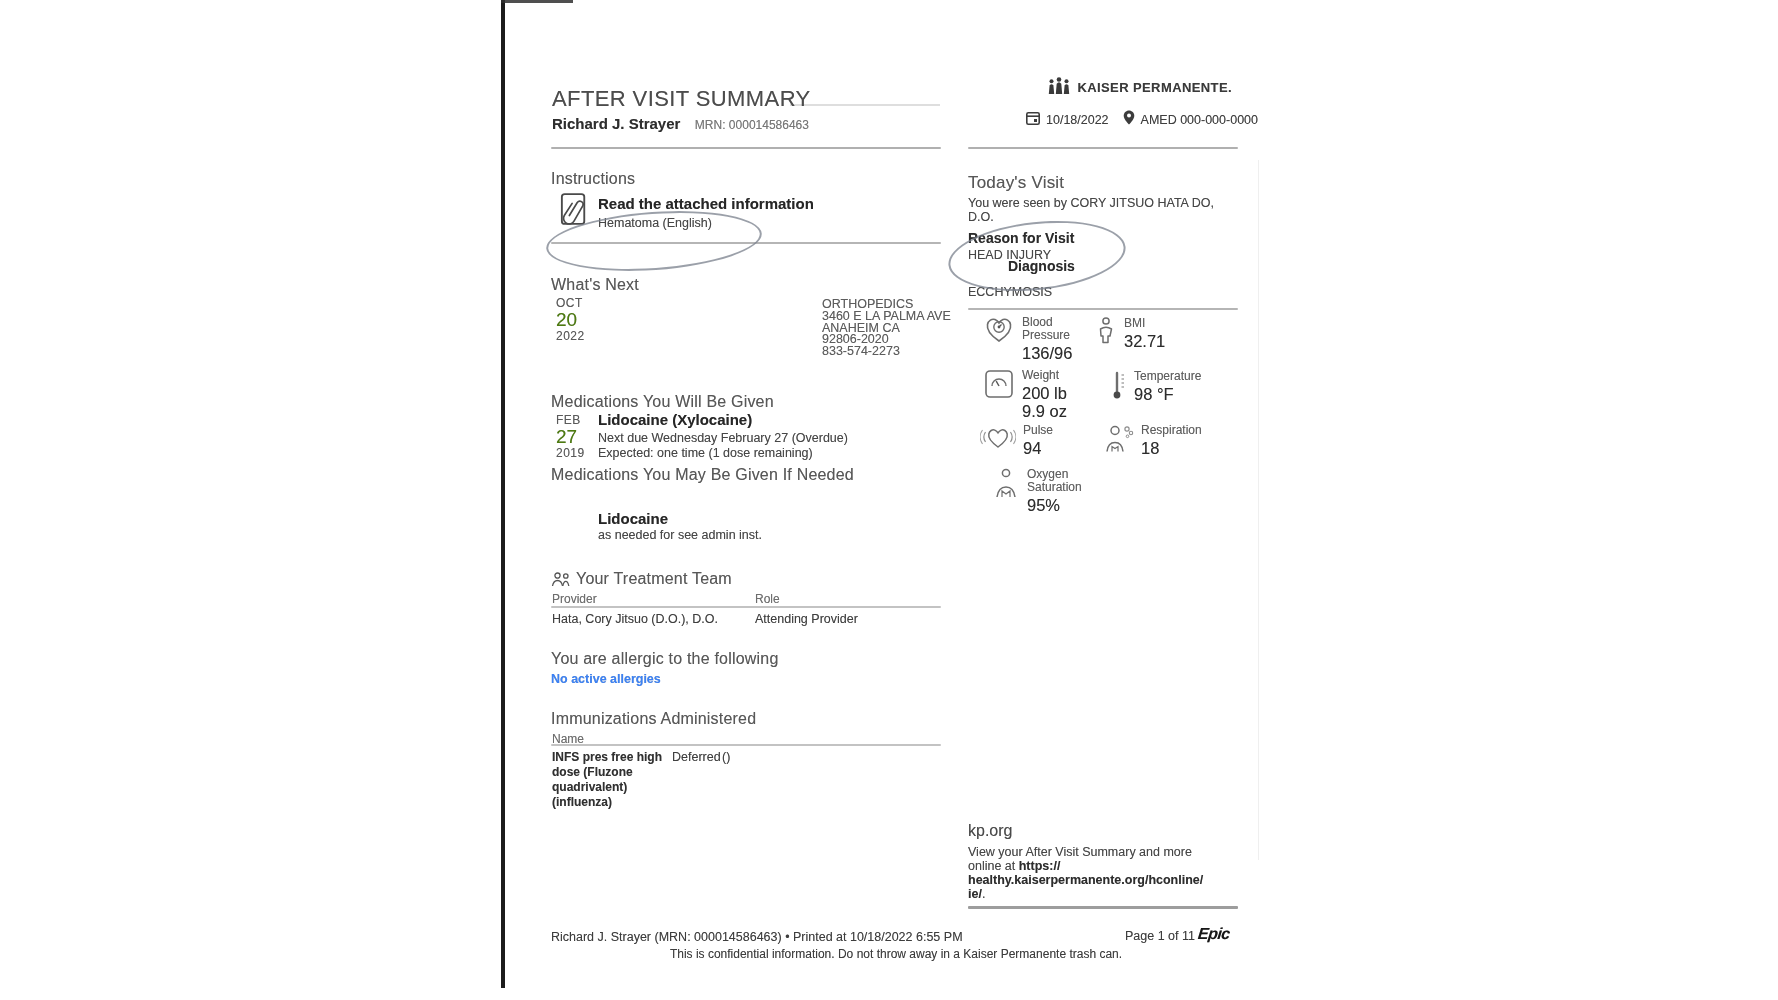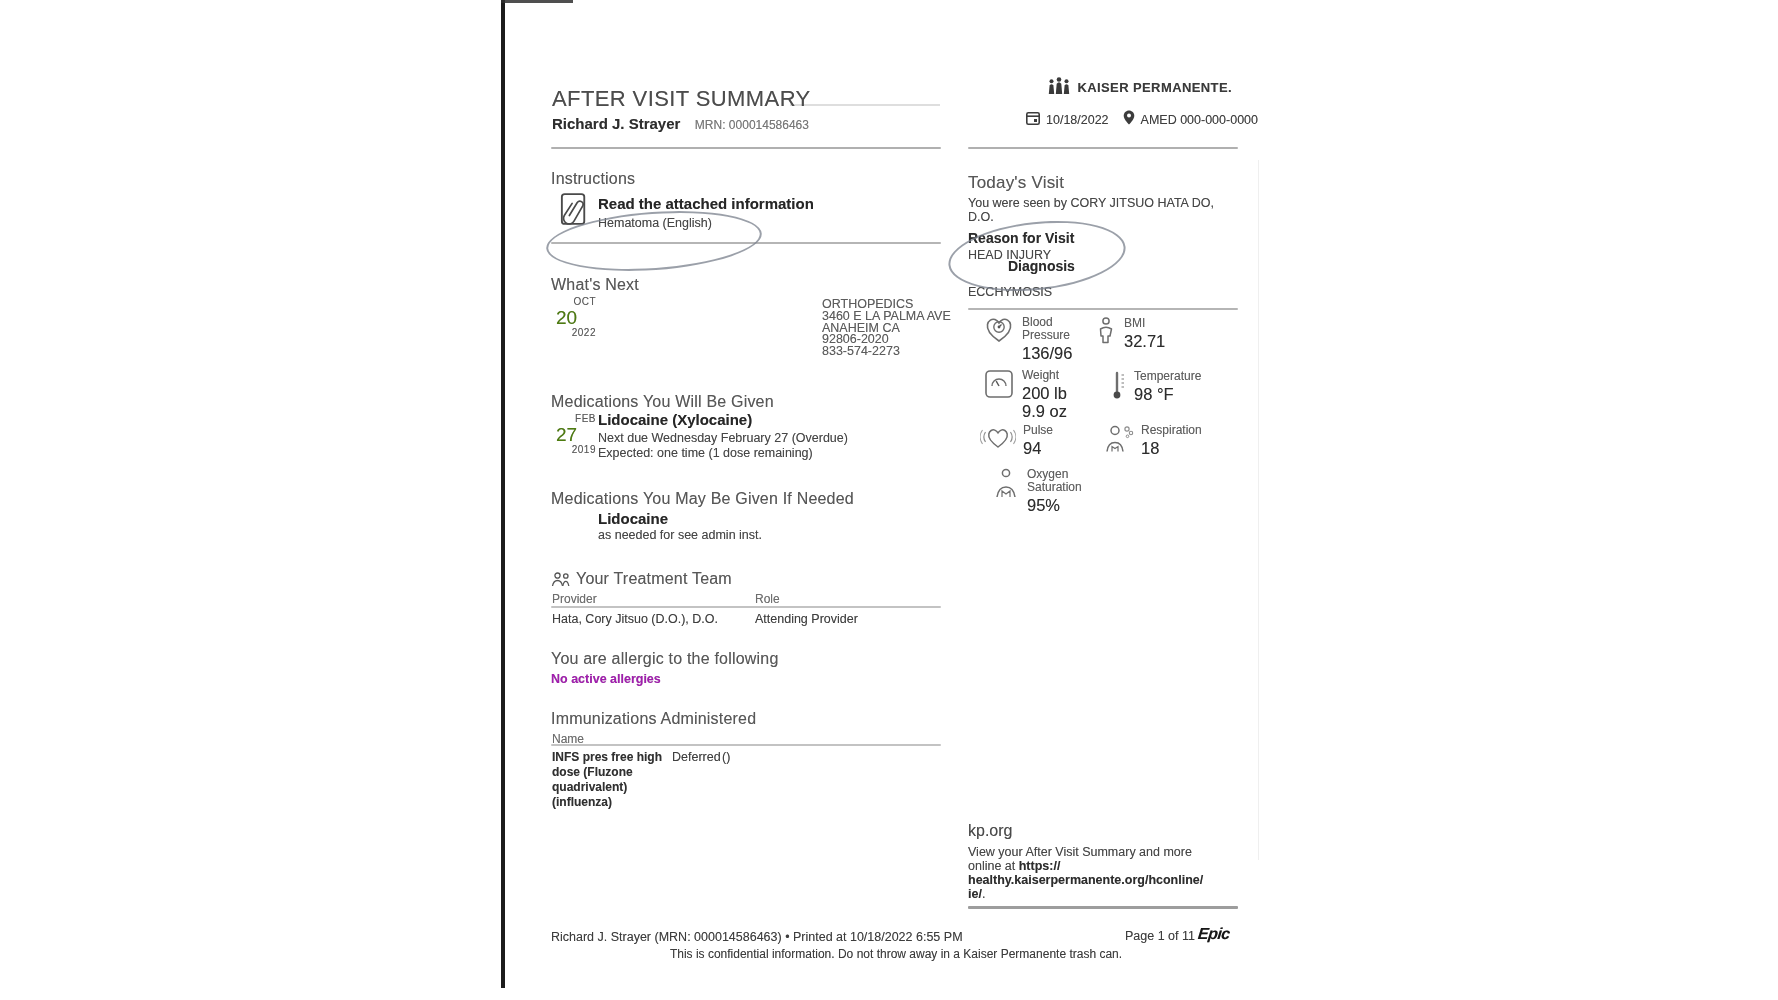--- a/index.html
+++ b/index.html
@@ -6,21 +6,21 @@
   .canvas{position:relative;width:1778px;height:988px;background:#fff;overflow:hidden;
           font-family:"Liberation Sans",sans-serif;color:#474747;}
   .abs{position:absolute;}
   .doc-title{font-size:22px;color:#4c4c4c;letter-spacing:.4px;font-weight:400;}
   .h16{font-size:16px;color:#585858;font-weight:400;letter-spacing:.2px;}
   .b15{font-size:15px;font-weight:700;color:#262626;}
   .t12{font-size:12.5px;color:#474747;}
   .mut12{font-size:12px;color:#6e6e6e;}
   .line{position:absolute;background:#b0b0b0;height:2px;border-radius:1px;}
   .datebox{width:40px;text-align:left;line-height:1;}
-  .datebox .mo,.datebox .yr{font-size:10px;color:#5a5a5a;letter-spacing:.5px;text-align:right;}
+  .datebox .mo,.datebox .yr{font-size:12px;color:#5a5a5a;letter-spacing:.5px;}
   .datebox .dy{font-size:19px;color:#4d7c0f;margin:1px 0;}
   .vlabel{font-size:12px;color:#5f5f5f;line-height:13px;}
   .vvalue{font-size:16.5px;color:#2c2c2c;line-height:17px;margin-top:3px;}
   .pen{position:absolute;border:2.5px solid rgba(122,128,140,.75);border-radius:50%;z-index:6;}
   .scan-edge{position:absolute;left:501px;top:0;width:3.5px;height:1000px;background:#1c1c1c;}
   .scan-smudge{position:absolute;left:501px;top:0;width:72px;height:3px;background:#303030;opacity:.85;}
   .softtext{text-shadow:0 0 .4px rgba(70,70,70,.45);}
   .brand{font-size:13px;font-weight:700;color:#3a3a3a;letter-spacing:.4px;}
   .epic{font-size:16px;font-weight:700;font-style:italic;color:#161616;letter-spacing:-.5px;transform:skewX(-6deg);display:inline-block;}
   .iconbox{display:inline-block;vertical-align:top;}
@@ -110,21 +110,21 @@
     <div class="mo">FEB</div>
     <div class="dy">27</div>
     <div class="yr">2019</div>
   </div>
   <div class="abs" style="left:598px;top:412px;line-height:15.5px;">
     <div class="b15">Lidocaine (Xylocaine)</div>
     <div class="t12" style="margin-top:3px;">Next due Wednesday February 27 (Overdue)</div>
     <div class="t12">Expected: one time (1 dose remaining)</div>
   </div>
 
-  <div class="abs h16" style="left:551px;top:490px;">Medications You May Be Given If Needed</div>
+  <div class="abs h16" style="left:551px;top:466px;">Medications You May Be Given If Needed</div>
   <div class="abs b15" style="left:598px;top:510px;">Lidocaine</div>
   <div class="abs t12" style="left:598px;top:528px;">as needed for see admin inst.</div>
 
   <span class="abs iconbox" style="left:551px;top:572px;">
     <svg width="20" height="15" viewBox="0 0 20 15">
       <g fill="none" stroke="#555" stroke-width="1.3">
         <circle cx="6.5" cy="3.6" r="2.6"></circle>
           <path d="M1.5 14 q1-5.5 5-5.5 t5 5.5"></path>
         <circle cx="14.8" cy="4" r="2.2"></circle>
           <path d="M11.8 14 q0.9-4.6 3-4.6 t3 4.6"></path>
@@ -132,21 +132,21 @@
     </svg>
   </span>
   <div class="abs h16" style="left:576px;top:570px;">Your Treatment Team</div>
   <div class="abs mut12" style="left:552px;top:592px;">Provider</div>
   <div class="abs mut12" style="left:755px;top:592px;">Role</div>
   <div class="line" style="left:551px;top:606px;width:390px;height:1.5px;background:#c3c3c3;"></div>
   <div class="abs t12" style="left:552px;top:612px;color:#3f3f3f;">Hata, Cory Jitsuo (D.O.), D.O.</div>
   <div class="abs t12" style="left:755px;top:612px;color:#3f3f3f;">Attending Provider</div>
 
   <div class="abs h16" style="left:551px;top:650px;">You are allergic to the following</div>
-  <div class="abs t12" style="left:551px;top:672px;font-weight:600;color:#a21caf;">No active allergies</div>
+  <div class="abs t12" style="left:551px;top:672px;font-weight:600;color:#3b82f6;">No active allergies</div>
 
   <div class="abs h16" style="left:551px;top:710px;">Immunizations Administered</div>
   <div class="abs mut12" style="left:552px;top:732px;">Name</div>
   <div class="line" style="left:551px;top:744px;width:390px;height:1.5px;background:#c3c3c3;"></div>
   <div class="abs" style="left:552px;top:750px;font-size:12px;font-weight:700;color:#303030;line-height:15px;">
     <div>INFS pres free high</div>
     <div>dose (Fluzone</div>
     <div>quadrivalent)</div>
     <div>(influenza)</div>
   </div>

